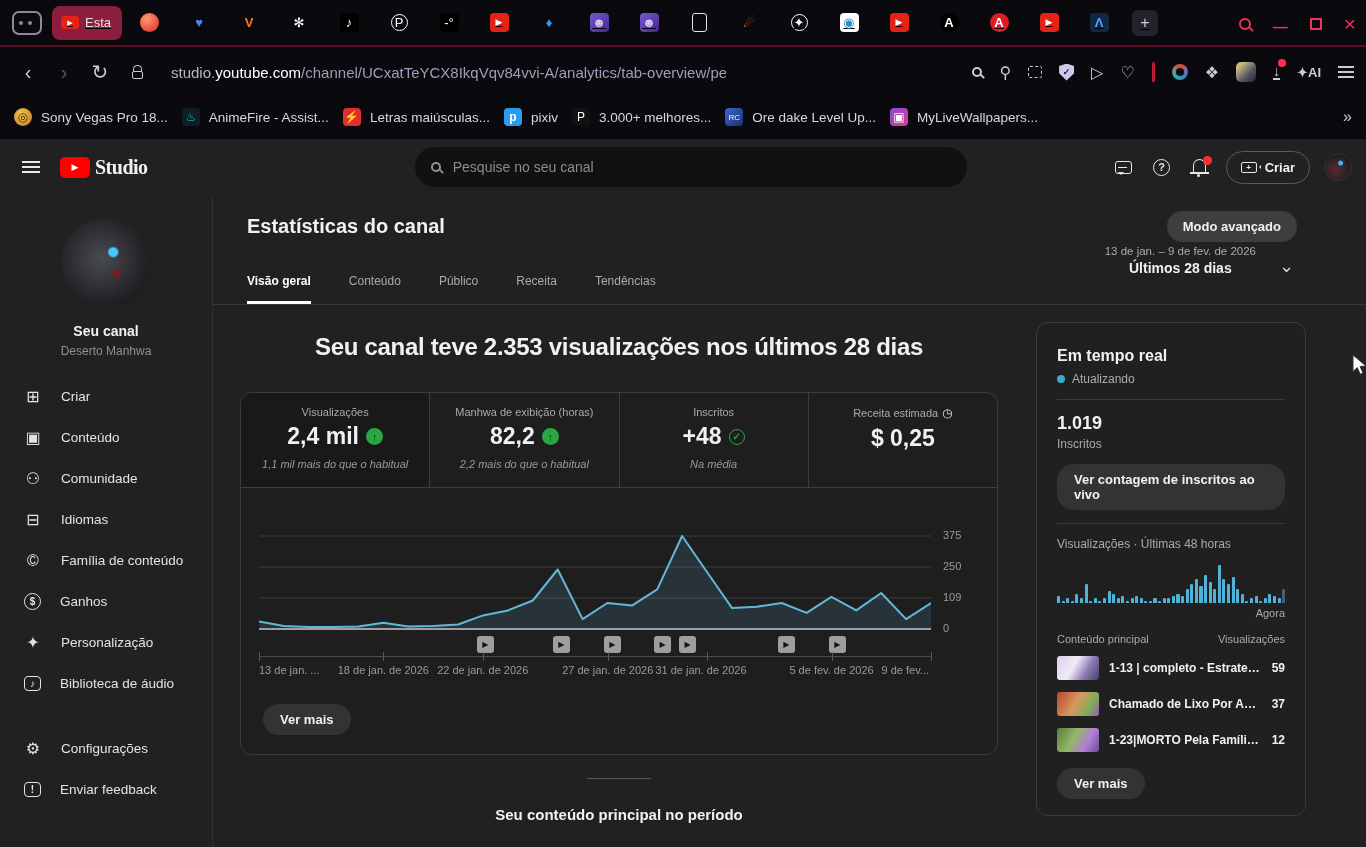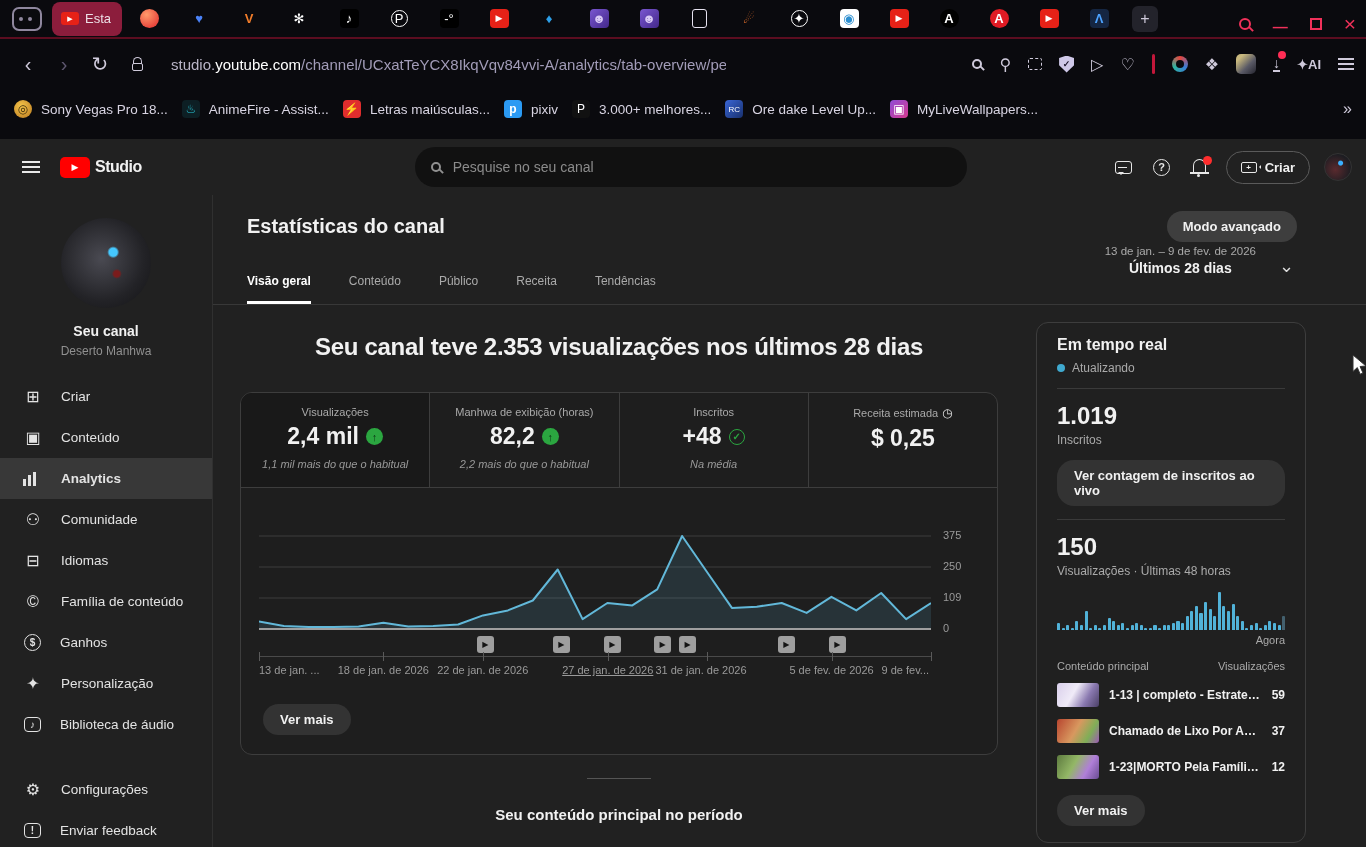--- a/index.html
+++ b/index.html
@@ -1,20 +1,20 @@
 <!DOCTYPE html>
 <html><head>
 <meta charset="utf-8">
 <style>
   * { margin:0; padding:0; box-sizing:border-box; }
   body { background:#000; font-family:"Liberation Sans", sans-serif; }
   .screen { position:relative; width:1366px; height:847px; background:#0a0a0e; overflow:hidden; }
 
   
-  .tabbar { height:39px; display:flex; align-items:center; padding:0 6px; gap:2px; position:relative; border-bottom:2px solid #5c0d20; background:#0a0a0e; }
+  .tabbar { height:47px; display:flex; align-items:center; padding:0 6px; gap:2px; position:relative; border-bottom:2px solid #5c0d20; background:#0a0a0e;text-decoration:underline; }
   .fxview { width:30px; height:24px; border:2px solid #8f879e; border-radius:7px; margin:0 8px 0 6px; position:relative; flex:none; }
   .fxview::before { content:""; position:absolute; left:5px; top:8px; width:4px; height:4px; border-radius:50%; background:#8f879e; box-shadow:9px 0 0 #8f879e; }
   .tab-active { height:34px; min-width:66px; background:#8c1d3c; border-radius:8px; display:flex; align-items:center; gap:6px; padding:0 9px; flex:none; }
   .ytmini { width:18px; height:13px; background:#e62117; border-radius:3px; color:#fff; font-size:7px; display:flex; align-items:center; justify-content:center; }
   .tab-active .tlabel { color:#ecdfe6; font-size:13px; white-space:nowrap; overflow:hidden; width:28px; }
   #tabstrip { display:flex; align-items:center; flex:none; }
   .fav { width:26px; height:30px; display:flex; align-items:center; justify-content:center; margin:0 12px; flex:none; cursor:default; }
   .fav span { display:flex; align-items:center; justify-content:center; font-size:13px; line-height:1; }
   .f-circle { width:19px; height:19px; border-radius:50%; }
   .f-rsq { width:19px; height:19px; border-radius:4px; }
@@ -58,21 +58,21 @@
   .bmk .blabel { color:#d8d4e2; font-size:13.5px; white-space:nowrap; }
   .bmk-overflow { margin-left:auto; color:#cfcadb; font-size:16px; }
 
   
   .studio { position:absolute; top:139px; left:0; right:0; bottom:0; background:#212121; color:#f1f1f1; }
   .sheader { height:56px; display:flex; align-items:center; position:relative; background:#212121; }
   .sburger { width:18px; height:12px; border-top:2px solid #e8e8e8; border-bottom:2px solid #e8e8e8; position:relative; margin-left:22px; }
   .sburger::after { content:""; position:absolute; left:0; right:0; top:3px; height:2px; background:#e8e8e8; }
   .slogo { display:flex; align-items:center; gap:5px; margin-left:20px; }
   .ytbox { width:30px; height:21px; background:#f00; border-radius:5px; color:#fff; font-size:9px; display:flex; align-items:center; justify-content:center; }
-  .slogo b { font-size:16px; letter-spacing:-0.5px; }
+  .slogo b { font-size:20px; letter-spacing:-0.5px;font-family:Liberation Serif, serif; }
   .ssearch { position:absolute; left:415px; top:8px; width:552px; height:40px; background:#111; border-radius:20px; display:flex; align-items:center; padding:0 16px; gap:12px; color:#909090; }
   .ssearch input { background:transparent; border:none; outline:none; color:#ddd; font-size:14px; width:100%; font-family:inherit; }
   .ssearch input::placeholder { color:#8b8b8b; }
   .hicons { position:absolute; right:0; top:0; height:56px; display:flex; align-items:center; gap:14px; padding-right:14px; }
   .hic { width:24px; height:24px; display:flex; align-items:center; justify-content:center; color:#e8e8e8; position:relative; }
   .bubble { width:17px; height:13px; border:1.8px solid #e8e8e8; border-radius:3px; position:relative; background:repeating-linear-gradient(#0000 0 3px,#e8e8e8 3px 4.5px,#0000 4.5px 8px); background-size:9px 8px; background-position:2px 2px; background-repeat:no-repeat; }
   .bubble::after { content:""; position:absolute; left:2px; bottom:-5px; border:3px solid transparent; border-top-color:#e8e8e8; }
   .qcircle { width:17px; height:17px; border:1.8px solid #e8e8e8; border-radius:50%; font-size:11px; font-weight:700; display:flex; align-items:center; justify-content:center; }
   .bell { width:13px; height:13px; border:1.9px solid #e8e8e8; border-bottom:none; border-radius:7px 7px 0 0; position:relative; margin-top:-3px; }
   .bell::after { content:""; position:absolute; left:-4px; right:-4px; bottom:-2px; height:2px; background:#e8e8e8; }
@@ -130,26 +130,26 @@
   .vmark { position:absolute; top:148px; width:17px; height:17px; border-radius:3px; background:#9e9e9e; color:#141414; font-size:8px; display:flex; align-items:center; justify-content:center; }
   .axisline { position:absolute; left:18px; top:168px; width:672px; height:1px; background:#4a4a4a; }
   .xtick { position:absolute; top:164px; width:1px; height:9px; background:#5a5a5a; }
   .xlab { position:absolute; top:176px; font-size:11px; color:#9a9a9a; white-space:nowrap; }
   .pill-btn { display:inline-block; background:#333; border-radius:17px; padding:8px 17px; font-size:13px; font-weight:700; color:#f1f1f1; }
   .chart-more { position:absolute; left:22px; top:216px; }
   .mini-div { width:64px; height:1px; background:#555; margin:23px auto 0; }
   .nextsec { text-align:center; font-size:15px; font-weight:700; margin-top:27px; }
 
   .rtcol { position:absolute; left:823px; top:17px; width:270px; }
-  .rtcard { border:1px solid #3d3d3d; border-radius:12px; background:#202020; padding:13px 20px 16px; }
+  .rtcard { border:1px solid #3d3d3d; border-radius:12px; background:#202020; padding:24px 20px 16px; }
   .rttitle { font-size:16px; font-weight:700; }
   .rtstatus { display:flex; align-items:center; gap:7px; margin-top:7px; color:#aaa; font-size:12px; }
   .bluedot { width:8px; height:8px; border-radius:50%; background:#3fa9cf; }
   .rthr { border-top:1px solid #3a3a3a; margin:13px 0; }
-  .rtbig { font-size:24px; font-weight:700; }
+  .rtbig { font-size:18px; font-weight:700; }
   .rtsmall { font-size:12px; color:#aaa; margin-top:3px; }
   .rtbtn { margin-top:13px; }
   #rtbars { display:flex; align-items:flex-end; gap:1.5px; height:40px; margin-top:12px; }
   #rtbars i { flex:1; background:#51b2d8; border-radius:1px 1px 0 0; display:block; }
   #rtbars i.muted { background:#43606e; }
   .agora { text-align:right; font-size:11px; color:#aaa; margin-top:4px; }
   .rthead { display:flex; justify-content:space-between; font-size:11px; color:#aaa; margin-top:14px; }
   .rtrow { display:flex; align-items:center; gap:10px; margin-top:10px; height:26px; }
   .rthumb { width:42px; height:24px; border-radius:3px; flex:none; }
   .rtname { flex:1; font-size:12px; font-weight:700; white-space:nowrap; overflow:hidden; text-overflow:ellipsis; }
@@ -355,28 +355,20 @@
         <div class="chname">Seu canal</div>
         <div class="chsub">Deserto Manhwa</div>
         <div class="snav" id="sidenav">
             <div class="sbitem">
               <span class="sic ">⊞</span>
               <span>Criar</span>
             </div>
             <div class="sbitem">
               <span class="sic ">▣</span>
               <span>Conteúdo</span>
-            </div>
-            <div class="sbitem active">
-              <span class="sic bars">
-                <i style="height: 7px;"></i>
-                <i style="height: 11px;"></i>
-                <i style="height: 14px;"></i>
-              </span>
-              <span>Analytics</span>
             </div>
             <div class="sbitem">
               <span class="sic ">⚇</span>
               <span>Comunidade</span>
             </div>
             <div class="sbitem">
               <span class="sic ">⊟</span>
               <span>Idiomas</span>
             </div>
             <div class="sbitem">
@@ -485,21 +477,21 @@
                   <div class="vmark" style="left: 536.848px;">▶</div>
                   <div class="vmark" style="left: 587.92px;">▶</div>
                   <div class="axisline"></div>
                   <div class="xtick" style="left: 18px;"></div>
                   <div class="xlab" style="left: 18px;">13 de jan. ...</div>
                   <div class="xtick" style="left: 142.32px;"></div>
                   <div class="xlab" style="left: 142.32px; transform: translateX(-50%);">18 de jan. de 2026</div>
                   <div class="xtick" style="left: 241.776px;"></div>
                   <div class="xlab" style="left: 241.776px; transform: translateX(-50%);">22 de jan. de 2026</div>
                   <div class="xtick" style="left: 366.768px;"></div>
-                  <div class="xlab" style="left: 366.768px; transform: translateX(-50%); text-decoration: underline;">27 de jan. de 2026</div>
+                  <div class="xlab" style="left: 366.768px; transform: translateX(-50%);">27 de jan. de 2026</div>
                   <div class="xtick" style="left: 466.224px;"></div>
                   <div class="xlab" style="left: 460px; transform: translateX(-50%);">31 de jan. de 2026</div>
                   <div class="xtick" style="left: 590.544px;"></div>
                   <div class="xlab" style="left: 590.544px; transform: translateX(-50%);">5 de fev. de 2026</div>
                   <div class="xtick" style="left: 690px;"></div>
                   <div class="xlab" style="left: auto; right: 68px;">9 de fev...</div>
                 </div>
             </div>
             <div class="mini-div"></div>
             <div class="nextsec">Seu conteúdo principal no período</div>
@@ -510,21 +502,20 @@
               <div class="rttitle">Em tempo real</div>
               <div class="rtstatus">
                 <span class="bluedot"></span>
                 <span>Atualizando</span>
               </div>
               <div class="rthr"></div>
               <div class="rtbig">1.019</div>
               <div class="rtsmall">Inscritos</div>
               <div class="pill-btn rtbtn">Ver contagem de inscritos ao vivo</div>
               <div class="rthr"></div>
-              <div class="rtbig">150</div>
               <div class="rtsmall">Visualizações · Últimas 48 horas</div>
               <div id="rtbars">
                   <i style="height: 7.125px;"></i>
                   <i style="height: 2.375px;"></i>
                   <i style="height: 4.75px;"></i>
                   <i style="height: 2.375px;"></i>
                   <i style="height: 9.5px;"></i>
                   <i style="height: 4.75px;"></i>
                   <i style="height: 19px;"></i>
                   <i style="height: 2.375px;"></i>

